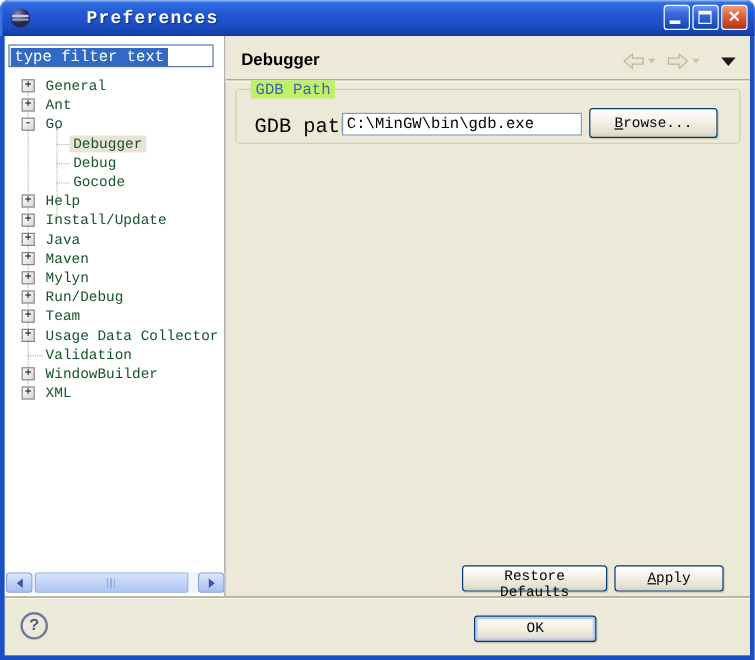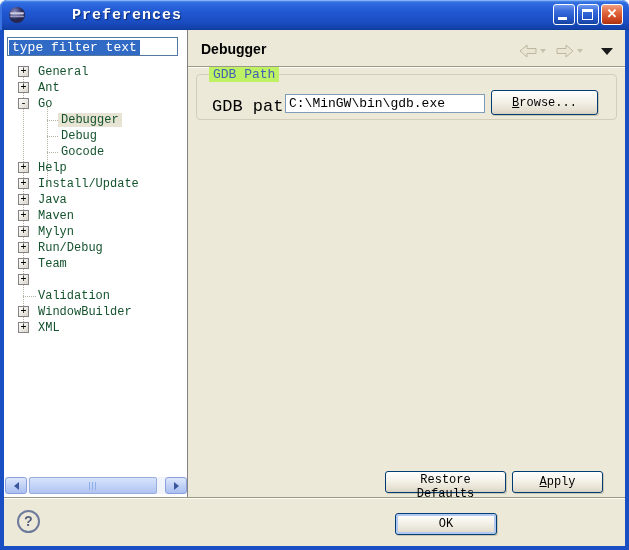--- a/index.html
+++ b/index.html
@@ -152,20 +152,21 @@
             <div class="tree-row" style="top: 176px;">
               <span class="expander">+</span>
               <span class="lbl" style="left: 31px;">Run/Debug</span>
             </div>
             <div class="tree-row" style="top: 192px;">
               <span class="expander">+</span>
               <span class="lbl" style="left: 31px;">Team</span>
             </div>
             <div class="tree-row" style="top: 208px;">
               <span class="expander">+</span>
+              <span class="lbl" style="left: 31px;">Usage Data Collector</span>
             </div>
             <div class="tree-row" style="top: 224px;">
               <span class="stub" style="left: 19px; width: 13px;"></span>
               <span class="lbl" style="left: 31px;">Validation</span>
             </div>
             <div class="tree-row" style="top: 240px;">
               <span class="expander">+</span>
               <span class="lbl" style="left: 31px;">WindowBuilder</span>
             </div>
             <div class="tree-row" style="top: 256px;">

